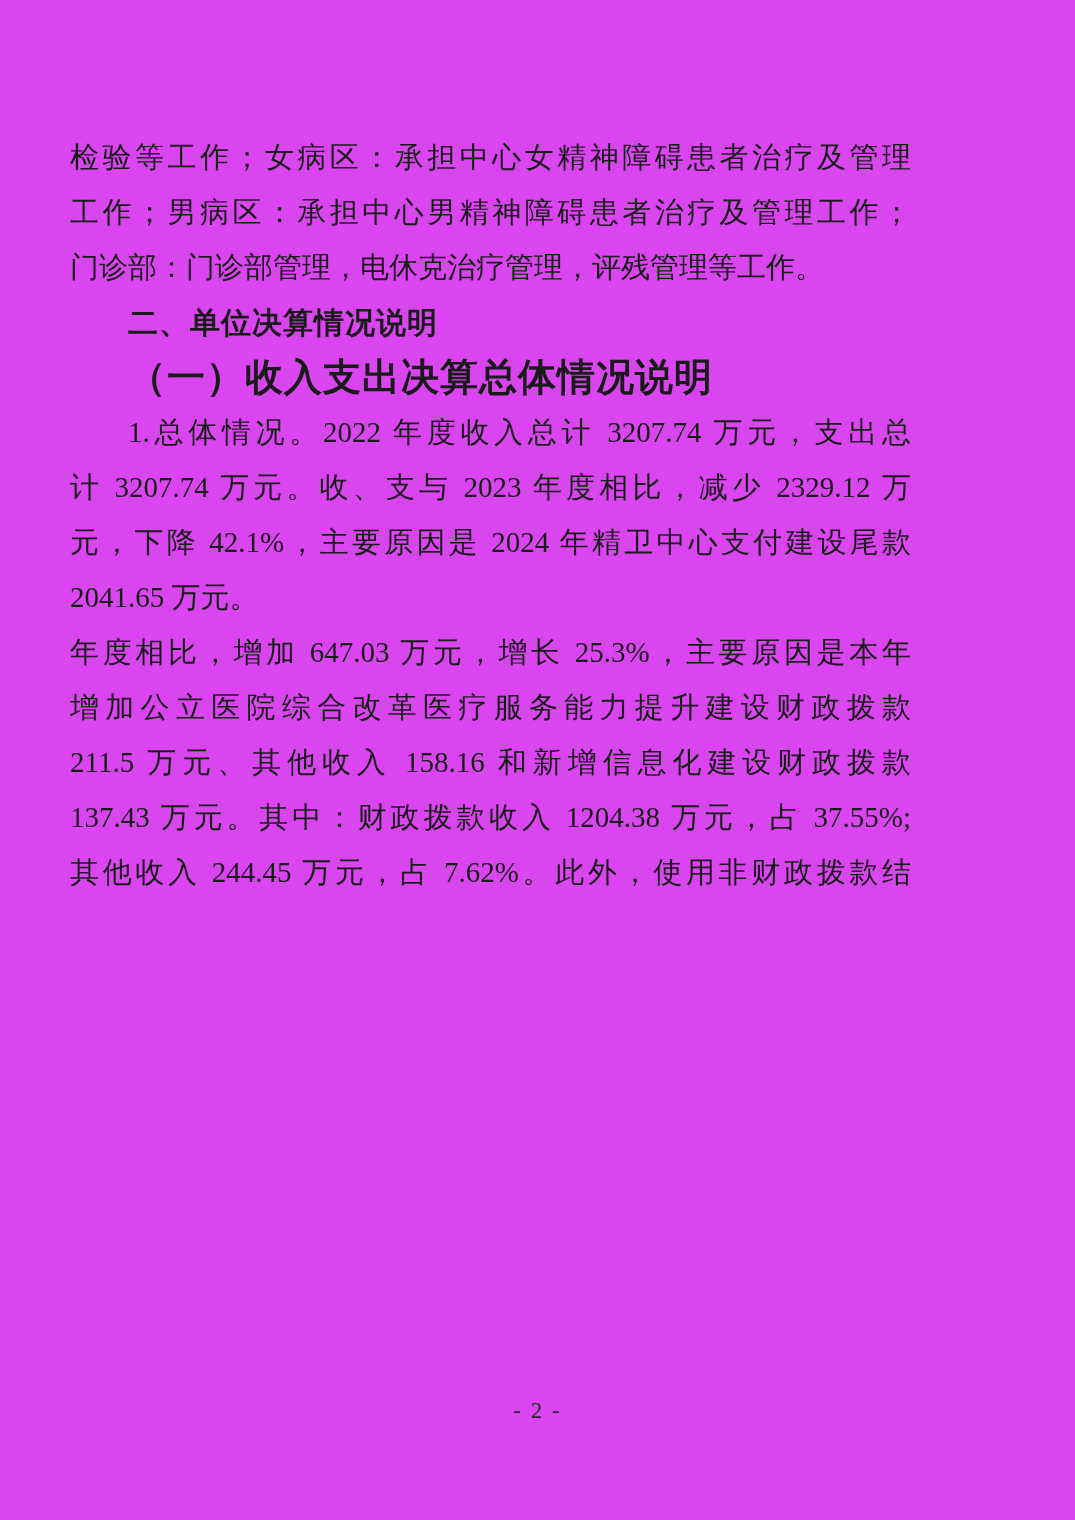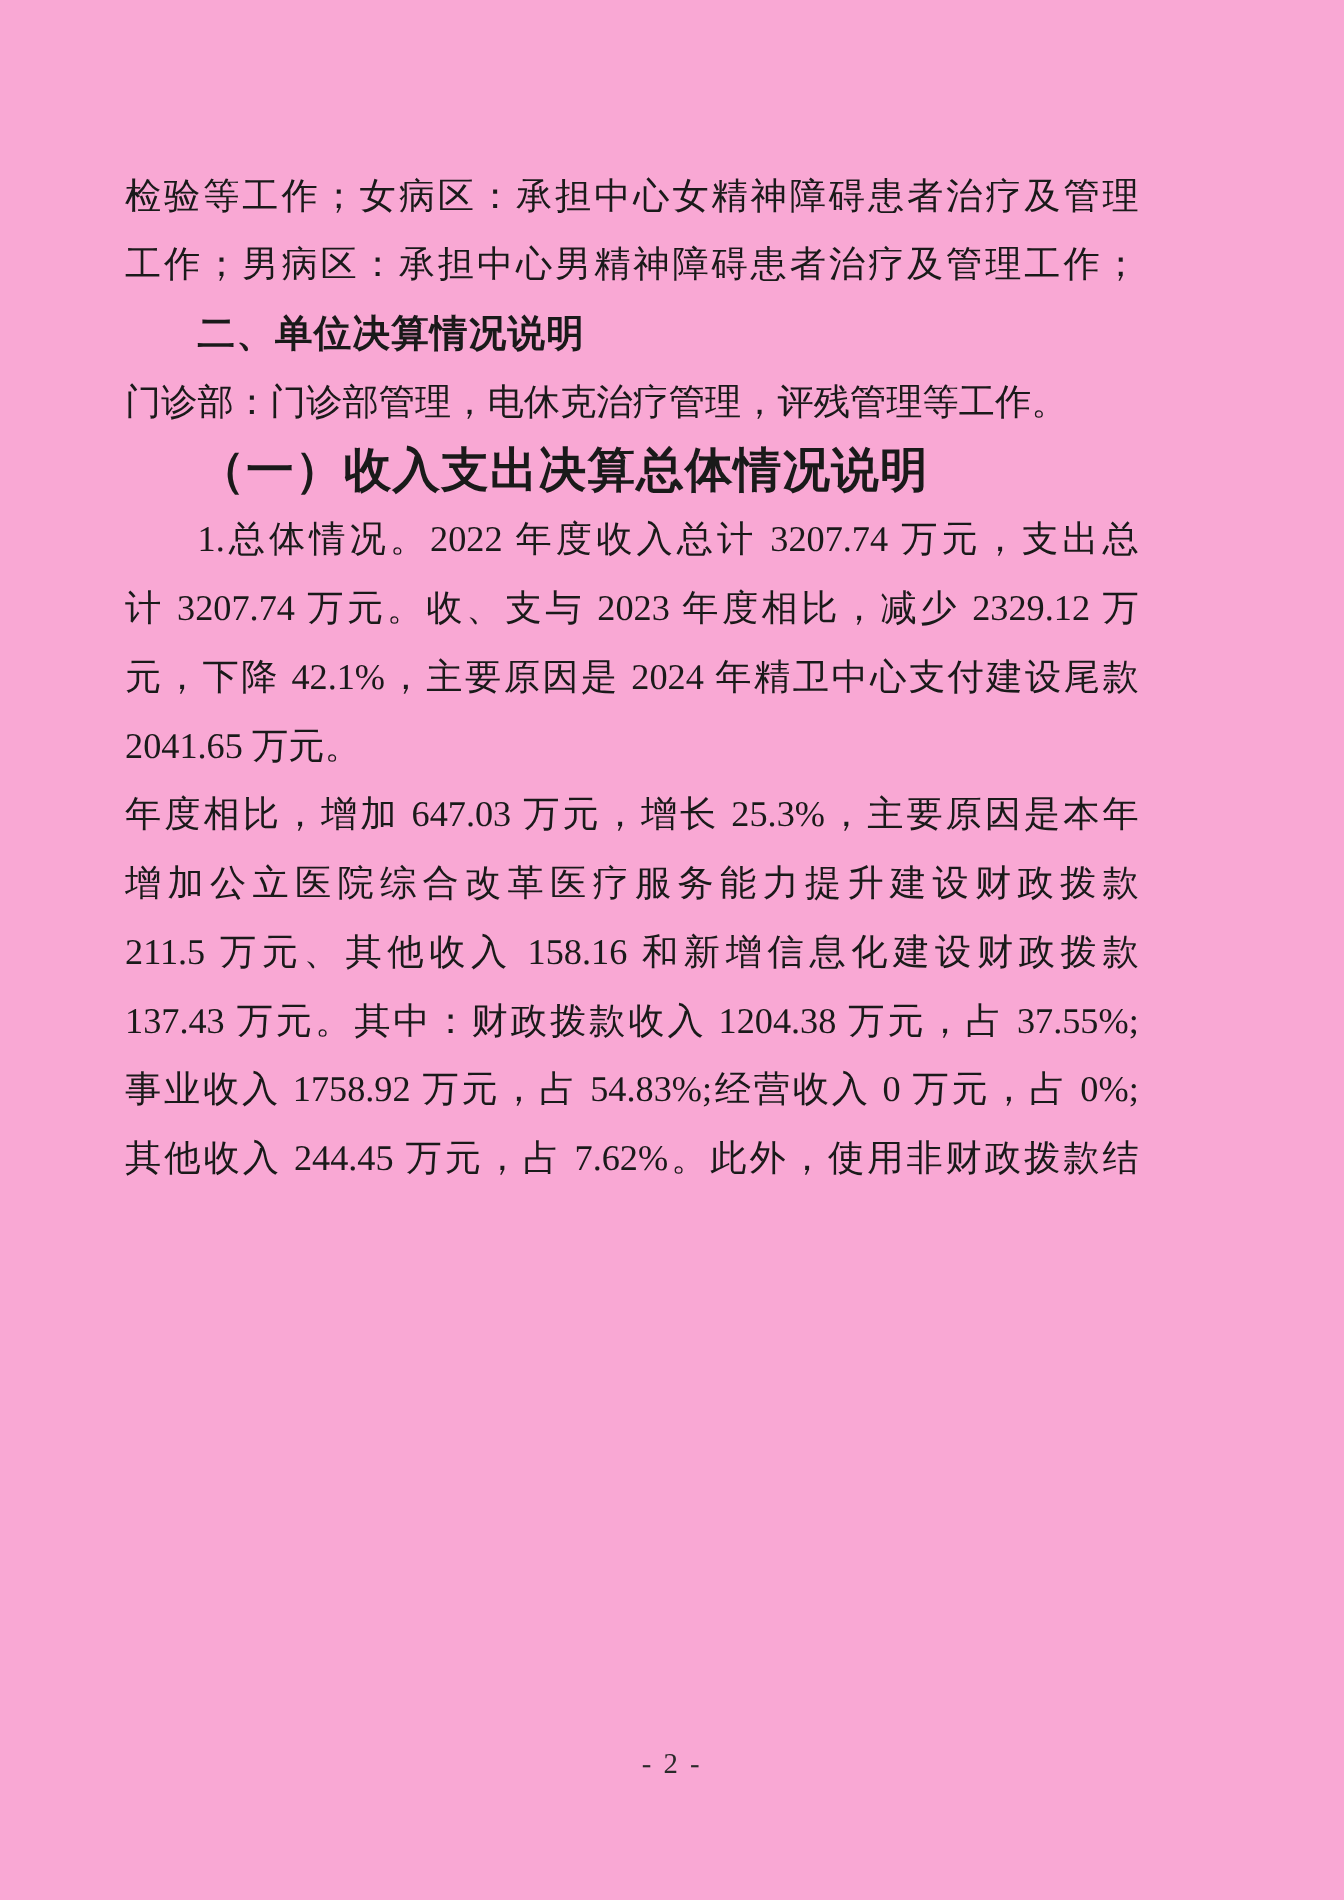--- a/index.html
+++ b/index.html
@@ -7,22 +7,22 @@
   body {
     background: #ffffff;
     color: #1a1a1a;
     font-family: "Liberation Serif", "DejaVu Serif", serif;
     position: relative;
     overflow: hidden;
   }
   .page {
     position: absolute;
     inset: 0;
-    padding: 130px 164px 0 100px;
-    background: #f9a8d4;
+    padding: 130px 164px 0 70px;
+    background: #d946ef;
   }
   .doc-line {
     font-size: 29px;
     line-height: 55px;
     text-align: justify;
     text-align-last: justify;
     text-justify: inter-character;
     white-space: normal;
   }
   
@@ -57,29 +57,28 @@
     letter-spacing: 2px;
   }
 </style>
 </head>
 <body>
 
 <div class="page">
   <div>
       <div class="doc-line style-line">检验等工作；女病区：承担中心女精神障碍患者治疗及管理</div>
       <div class="doc-line style-line">工作；男病区：承担中心男精神障碍患者治疗及管理工作；</div>
+      <div class="doc-line style-line-end">门诊部：门诊部管理，电休克治疗管理，评残管理等工作。</div>
       <div class="doc-line style-h1">二、单位决算情况说明</div>
-      <div class="doc-line style-line-end">门诊部：门诊部管理，电休克治疗管理，评残管理等工作。</div>
       <div class="doc-line style-h2">（一）收入支出决算总体情况说明</div>
       <div class="doc-line style-line-indent">1.总体情况。2022 年度收入总计 3207.74 万元，支出总</div>
       <div class="doc-line style-line">计 3207.74 万元。收、支与 2023 年度相比，减少 2329.12 万</div>
       <div class="doc-line style-line">元，下降 42.1%，主要原因是 2024 年精卫中心支付建设尾款</div>
       <div class="doc-line style-line-end">2041.65 万元。</div>
       <div class="doc-line style-line">年度相比，增加 647.03 万元，增长 25.3%，主要原因是本年</div>
       <div class="doc-line style-line">增加公立医院综合改革医疗服务能力提升建设财政拨款</div>
       <div class="doc-line style-line">211.5 万元、其他收入 158.16 和新增信息化建设财政拨款</div>
       <div class="doc-line style-line">137.43 万元。其中：财政拨款收入 1204.38 万元，占 37.55%;</div>
-      <div class="doc-line style-line">事业收入 1758.92 万元，占 54.83%;经营收入 0 万元，占 0%;</div>
       <div class="doc-line style-line">其他收入 244.45 万元，占 7.62%。此外，使用非财政拨款结</div>
     </div>
 </div>
 
 <div class="footer">- 2 -</div>
 
 </body></html>

